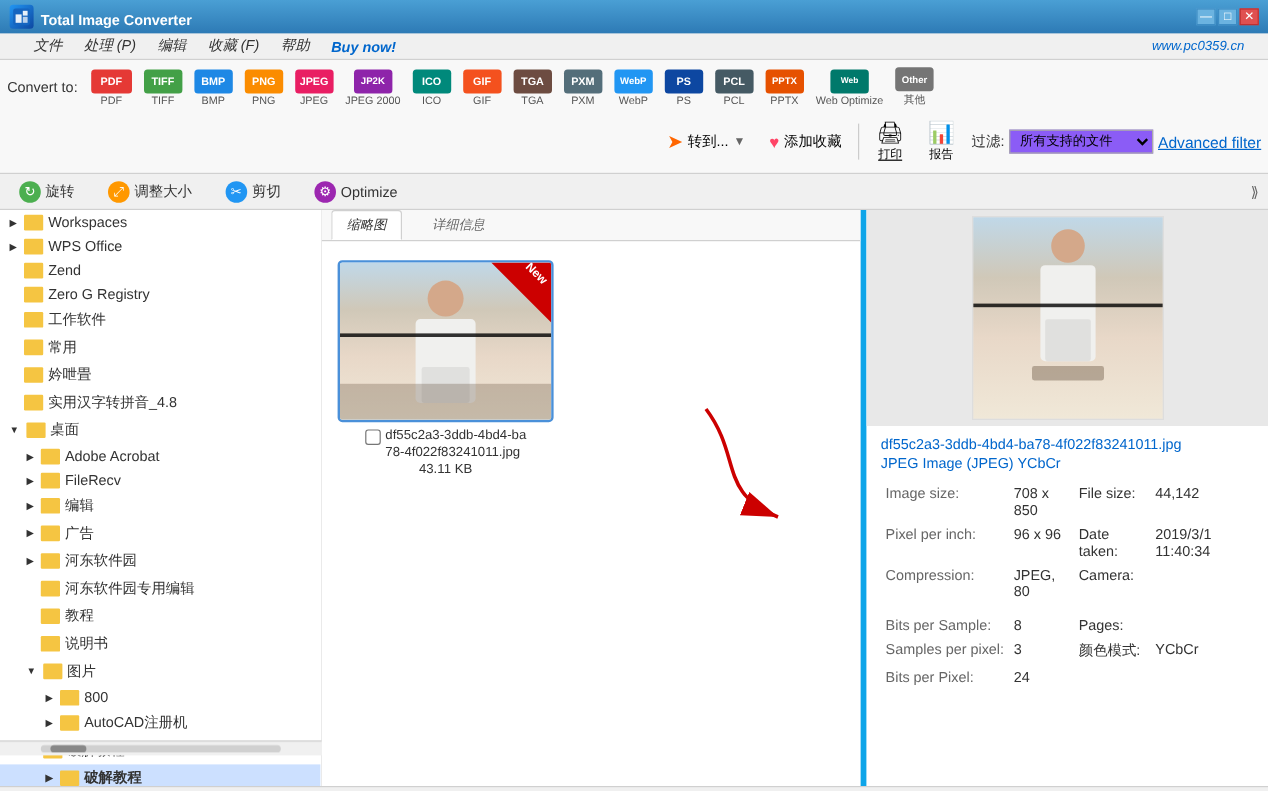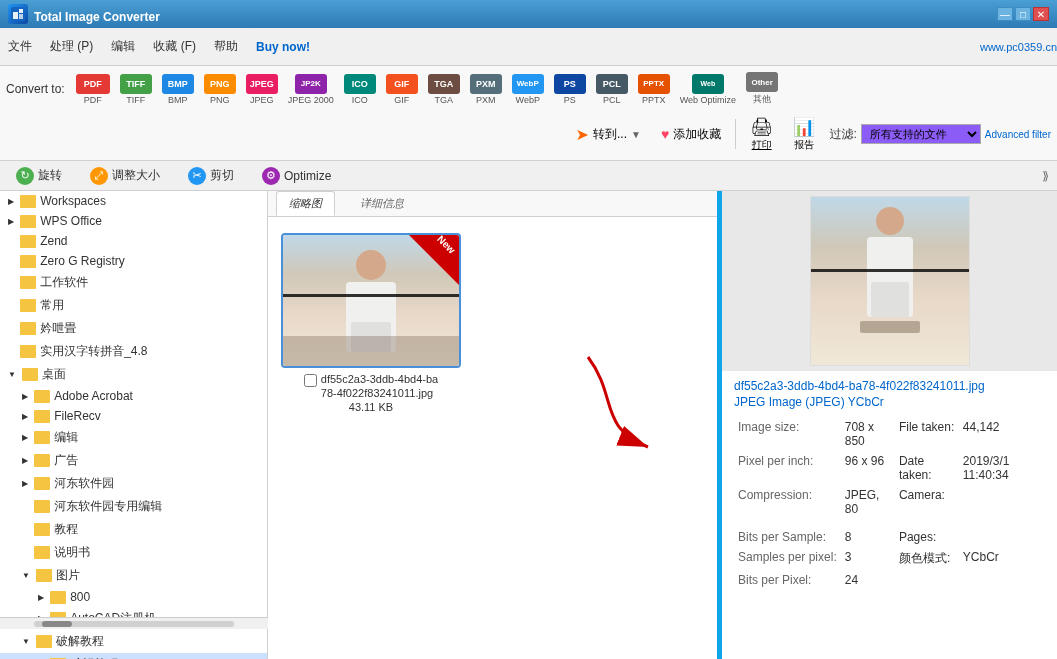--- a/index.html
+++ b/index.html
@@ -7,39 +7,39 @@
     
     
     .title-bar { background: linear-gradient(to bottom, #4a9fd4, #2d7ab5); height: 28px; display: flex; align-items: center; justify-content: space-between; padding: 0 8px; color: white; }
     .title-bar-left { display: flex; align-items: flex-end; gap: 6px; }
     .title-bar-title { font-size: 12px; font-weight: bold; color: white; }
     .title-bar-controls { display: flex; gap: 2px; }
     .title-bar-btn { width: 16px; height: 14px; background: #6bb3e0; border: 1px solid #3d8cc4; color: white; font-size: 10px; cursor: pointer; display: flex; align-items: center; justify-content: center; }
     .title-bar-btn.close { background: #e05050; border-color: #c03030; }
     
     
-    .menu-bar { background: #f0f0f0; height: 38px; display: flex; align-items: center; padding: 0 0; border-bottom: 1px solid #d0d0d0; gap: 2px; }
+    .menu-bar { background: #f0f0f0; height: 22px; display: flex; align-items: center; padding: 0 20px; border-bottom: 1px solid #d0d0d0; gap: 2px; font-style: italic; }
     .menu-item { padding: 2px 8px; font-size: 12px; cursor: pointer; color: #333; }
     .menu-buy { color: #0066cc; font-weight: bold; padding: 2px 8px; }
     .menu-bar-right { margin-left: auto; color: #0066cc; font-size: 11px; }
     
     
     .toolbar { background: #f8f8f8; border-bottom: 1px solid #d0d0d0; padding: 4px 6px; display: flex; align-items: center; gap: 4px; flex-wrap: wrap; min-height: 60px; }
     .convert-label { font-size: 12px; color: #333; white-space: nowrap; margin-right: 4px; }
     
     
     .fmt-btn { display: flex; flex-direction: column; align-items: center; cursor: pointer; padding: 2px 3px; border-radius: 4px; min-width: 36px; }
     .fmt-icon { width: 32px; height: 20px; border-radius: 3px; display: flex; align-items: center; justify-content: center; font-size: 9px; font-weight: bold; color: white; }
     .fmt-label { font-size: 9px; color: #555; margin-top: 1px; }
     
     
     .filter-area { display: flex; align-items: center; gap: 4px; }
     .filter-label { font-size: 12px; color: #333; }
     .filter-select { font-size: 11px; padding: 2px 4px; border: 1px solid #aaa; background: #8b5cf6; min-width: 120px; }
-    .adv-filter-btn { font-size: 10px; color: #0066cc; cursor: pointer; }
+    .adv-filter-btn { font-size: 13px; color: #0066cc; cursor: pointer; text-decoration: underline; }
     
     
     .action-bar { background: #f0f0f0; border-bottom: 1px solid #d0d0d0; height: 30px; display: flex; align-items: center; padding: 0 8px; gap: 12px; }
     .action-btn { display: flex; align-items: center; gap: 4px; cursor: pointer; font-size: 12px; color: #333; padding: 3px 8px; border-radius: 12px; }
     .action-icon-circle { width: 18px; height: 18px; border-radius: 50%; display: flex; align-items: center; justify-content: center; font-size: 11px; color: white; }
     .rotate-btn .action-icon-circle { background: #4caf50; }
     .resize-btn .action-icon-circle { background: #ff9800; }
     .crop-btn .action-icon-circle { background: #2196f3; }
     .optimize-btn .action-icon-circle { background: #9c27b0; }
     
@@ -469,21 +469,21 @@
 
     <div class="preview-info">
       <div class="preview-filename">df55c2a3-3ddb-4bd4-ba78-4f022f83241011.jpg</div>
       <div class="preview-filetype">JPEG Image (JPEG) YCbCr</div>
 
       <table class="preview-table">
         <tbody>
             <tr>
           <td>Image size:</td>
           <td>708 x 850</td>
-          <td>File taken:</td>
+          <td>File size:</td>
           <td>44,142</td>
         </tr>
         <tr>
           <td>Pixel per inch:</td>
           <td>96 x 96</td>
           <td>Date taken:</td>
           <td>2019/3/1 11:40:34</td>
         </tr>
         <tr>
           <td>Compression:</td>

